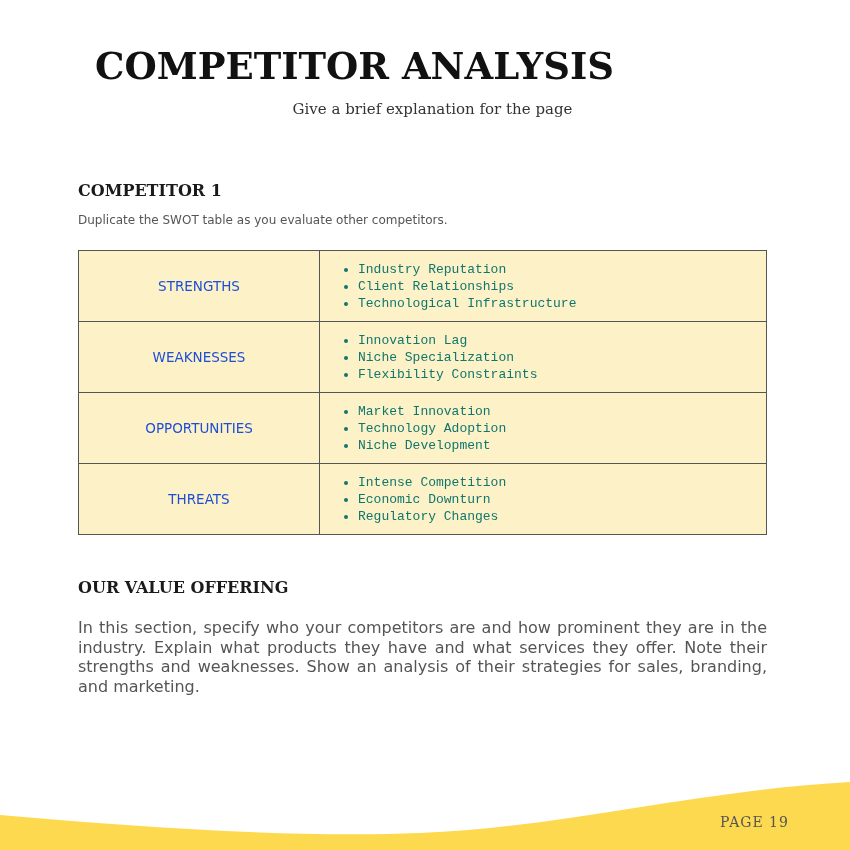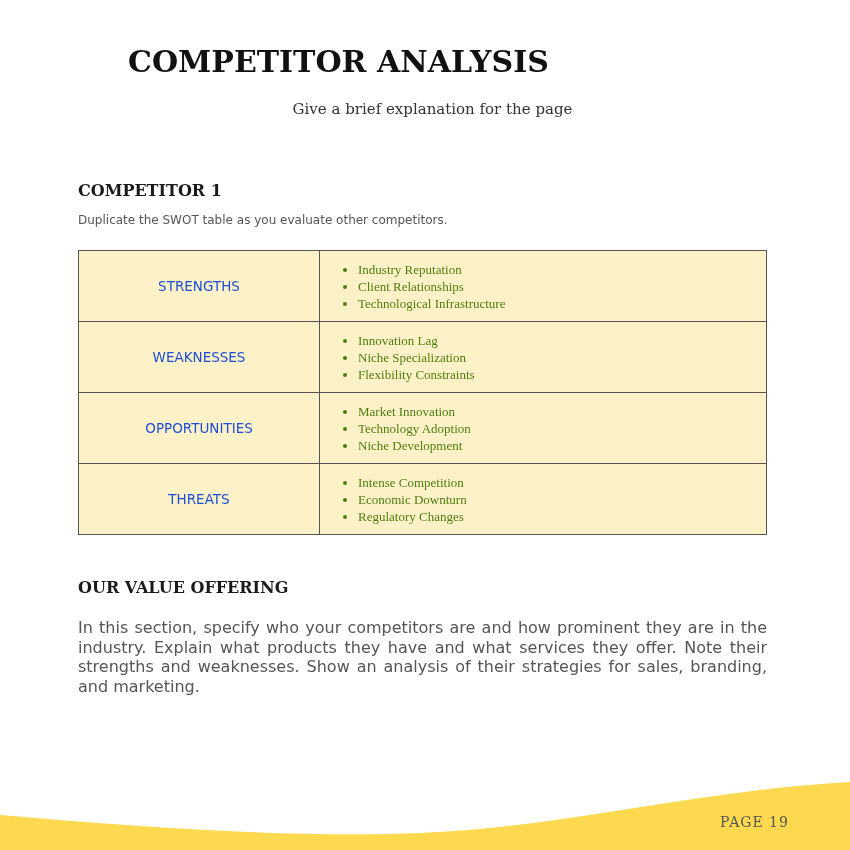--- a/index.html
+++ b/index.html
@@ -1,26 +1,26 @@
 <!DOCTYPE html>
 <html><head>
 <meta charset="utf-8">
 <style>
   html, body { margin:0; padding:0; }
   body { width:850px; height:850px; background:#ffffff; position:relative; overflow:hidden; }
-  .title { position:absolute; left:0; width:677px; top:44px; text-align:center;
-    font-family:"DejaVu Serif", serif; font-weight:bold; font-size:30px; color:#111; letter-spacing:0px; }
+  .title { position:absolute; left:16px; width:677px; top:44px; text-align:center;
+    font-family:"DejaVu Serif", serif; font-weight:bold; font-size:37px; color:#111; letter-spacing:0px; }
   .subtitle { position:absolute; left:0; width:865px; top:100px; text-align:center;
     font-family:"DejaVu Serif", serif; font-size:15px; color:#333; }
   .h2 { position:absolute; left:78px; font-family:"DejaVu Serif", serif; font-weight:bold; font-size:16px; color:#1a1a1a; }
   .desc { position:absolute; left:78px; top:213px; font-family:"DejaVu Sans", sans-serif; font-size:12px; color:#555; }
   table.swot { position:absolute; left:78px; top:250px; width:689px; border-collapse:collapse; background:#fdf2c7; }
   table.swot td { border:1.5px solid #555; height:70px; padding:0; }
   td.label { width:240px; text-align:center; font-family:"DejaVu Sans", sans-serif; font-weight:normal; font-size:13.5px; color:#1d4ed8; }
-  td.items ul { margin:0; padding-left:38px; font-family:Liberation Serif, serif; font-size:13px; color:#4d7c0f; line-height:17px; }
+  td.items ul { margin:0; padding-left:38px; font-family:Liberation Mono, monospace; font-size:13px; color:#0f766e; line-height:17px; }
   td.items li { padding-left:0; }
   .para { position:absolute; left:78px; top:618px; width:689px; text-align:justify;
     font-family:"DejaVu Sans", sans-serif; font-size:16px; color:#555; line-height:19.5px; }
   svg.wave { position:absolute; left:0; bottom:0; }
   .pagenum { position:absolute; left:720px; top:814px; font-family:"DejaVu Serif", serif; font-weight:normal; font-size:14px; color:#555; letter-spacing:1px; }
 </style>
 </head>
 <body>
 
 <div class="title">COMPETITOR ANALYSIS</div>

